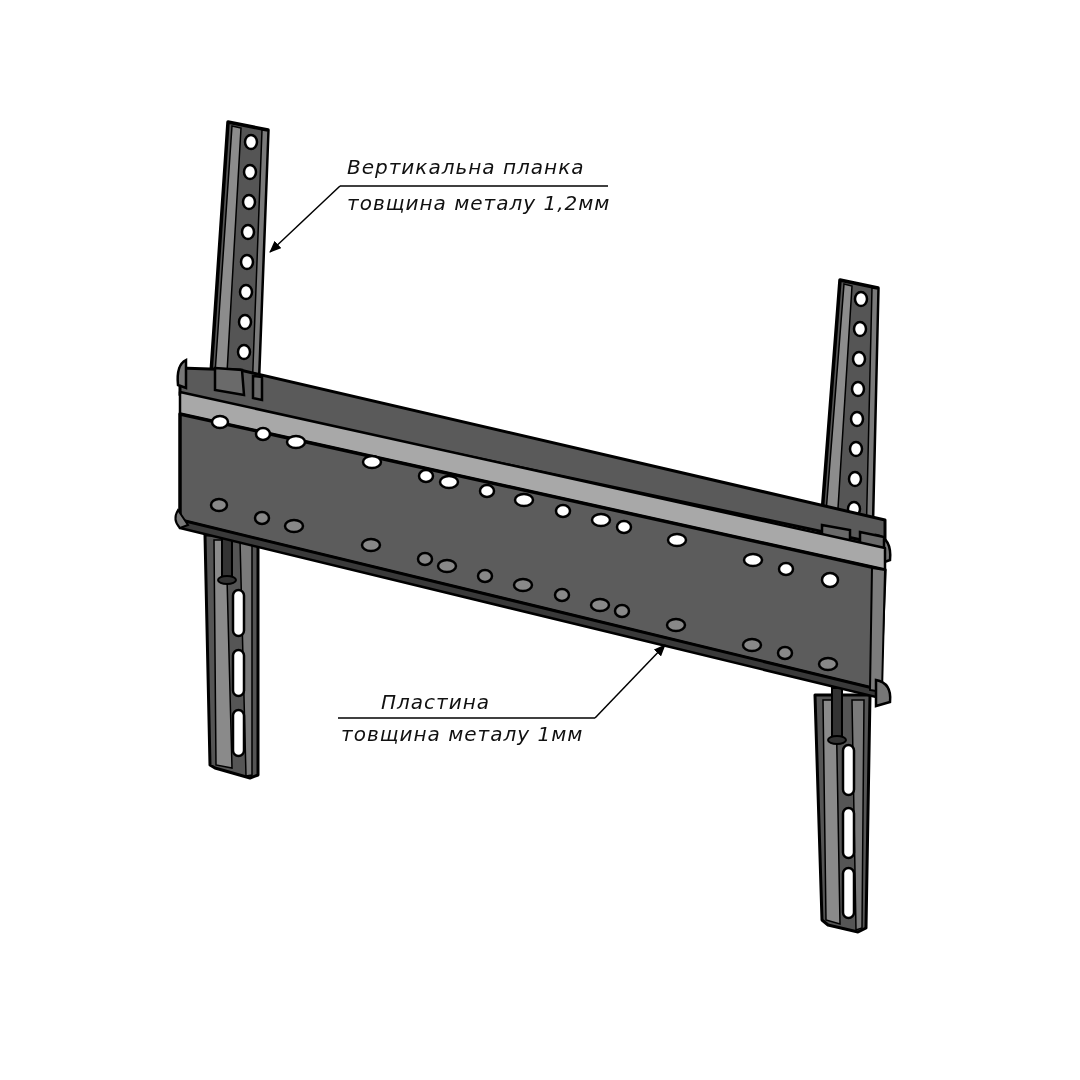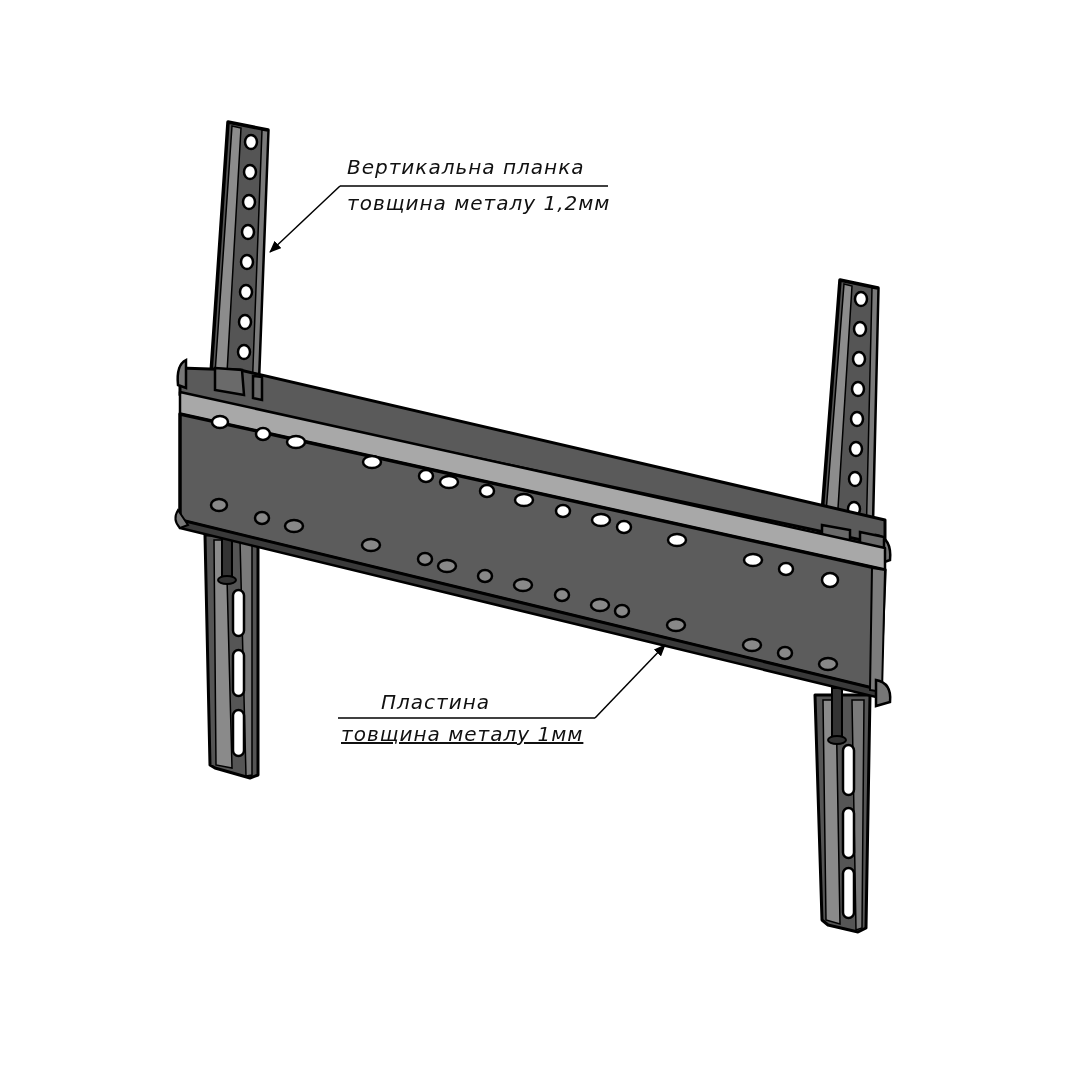--- a/index.html
+++ b/index.html
@@ -149,13 +149,13 @@
   </g>
   <g>
     <line x1="338" y1="718" x2="595" y2="718" stroke="#000" stroke-width="1.5"></line>
     <line x1="595" y1="718" x2="665" y2="645" stroke="#000" stroke-width="1.5" marker-end="url(#arrowhead)"></line>
   </g>
 </svg>
 
 <div class="label" style="left:347px; top:157px;">Вертикальна планка</div>
 <div class="label" style="left:347px; top:193px;text-align:right;">товщина металу 1,2мм</div>
 <div class="label" style="left:341px; top:692px;margin-left:40px;">Пластина</div>
-<div class="label" style="left:341px; top:724px;text-decoration:underline;">товщина металу 1мм</div>
+<div class="label" style="left:341px; top:724px;">товщина металу 1мм</div>
 
 </body></html>

